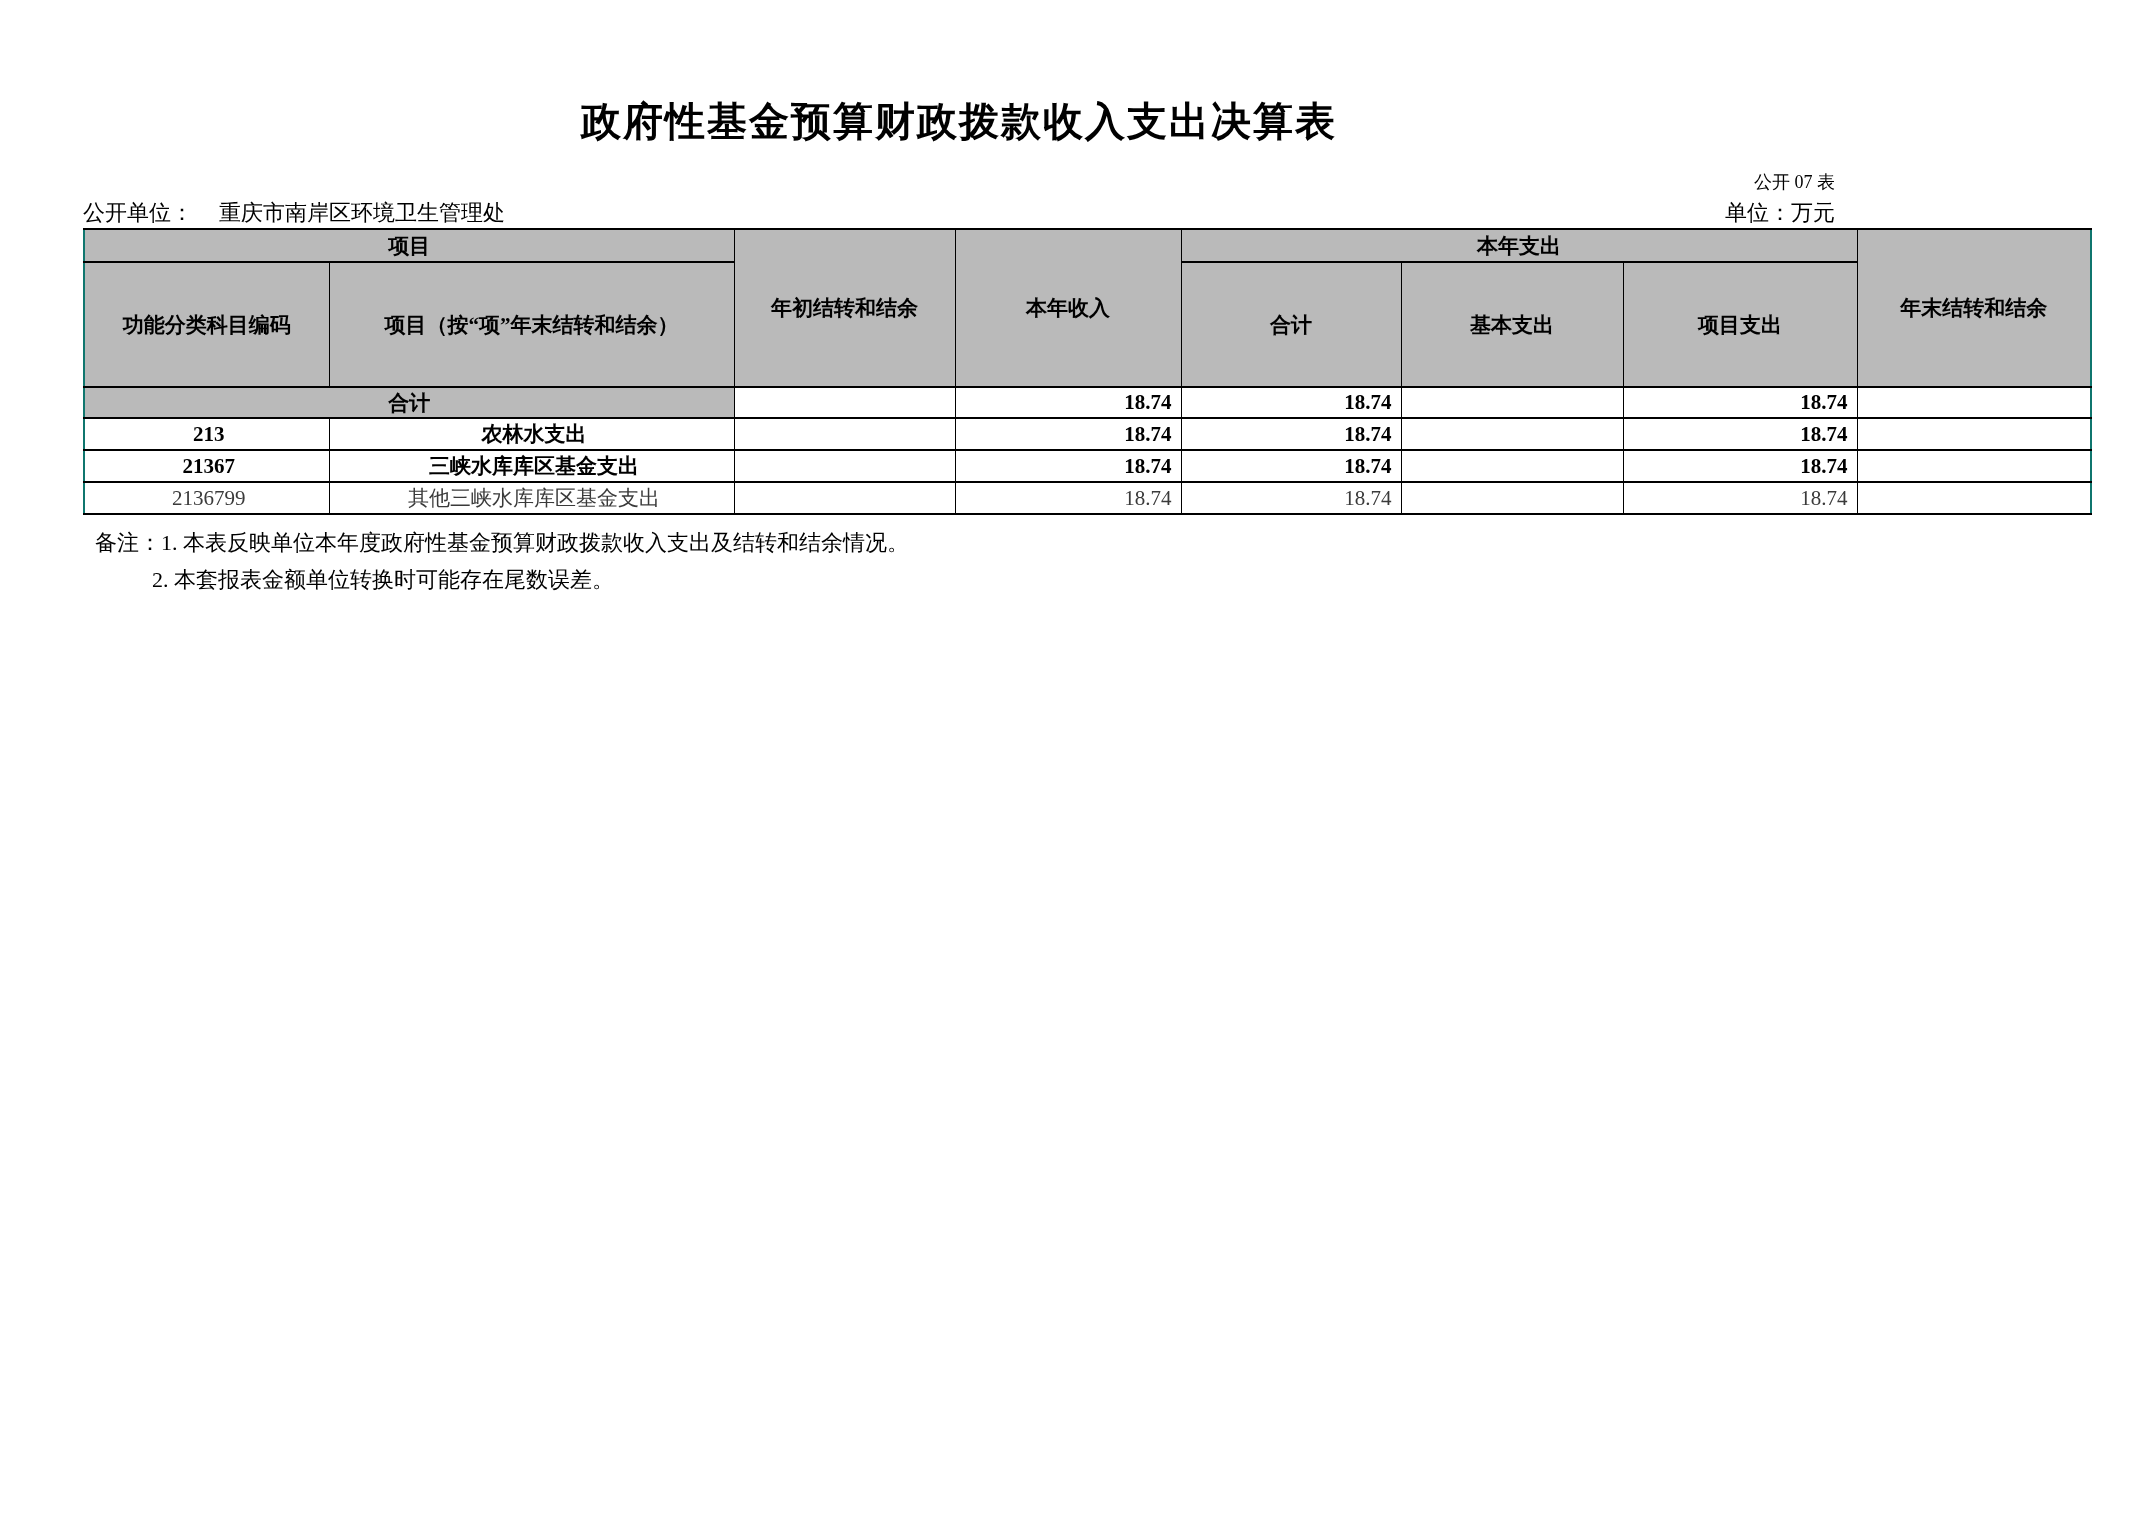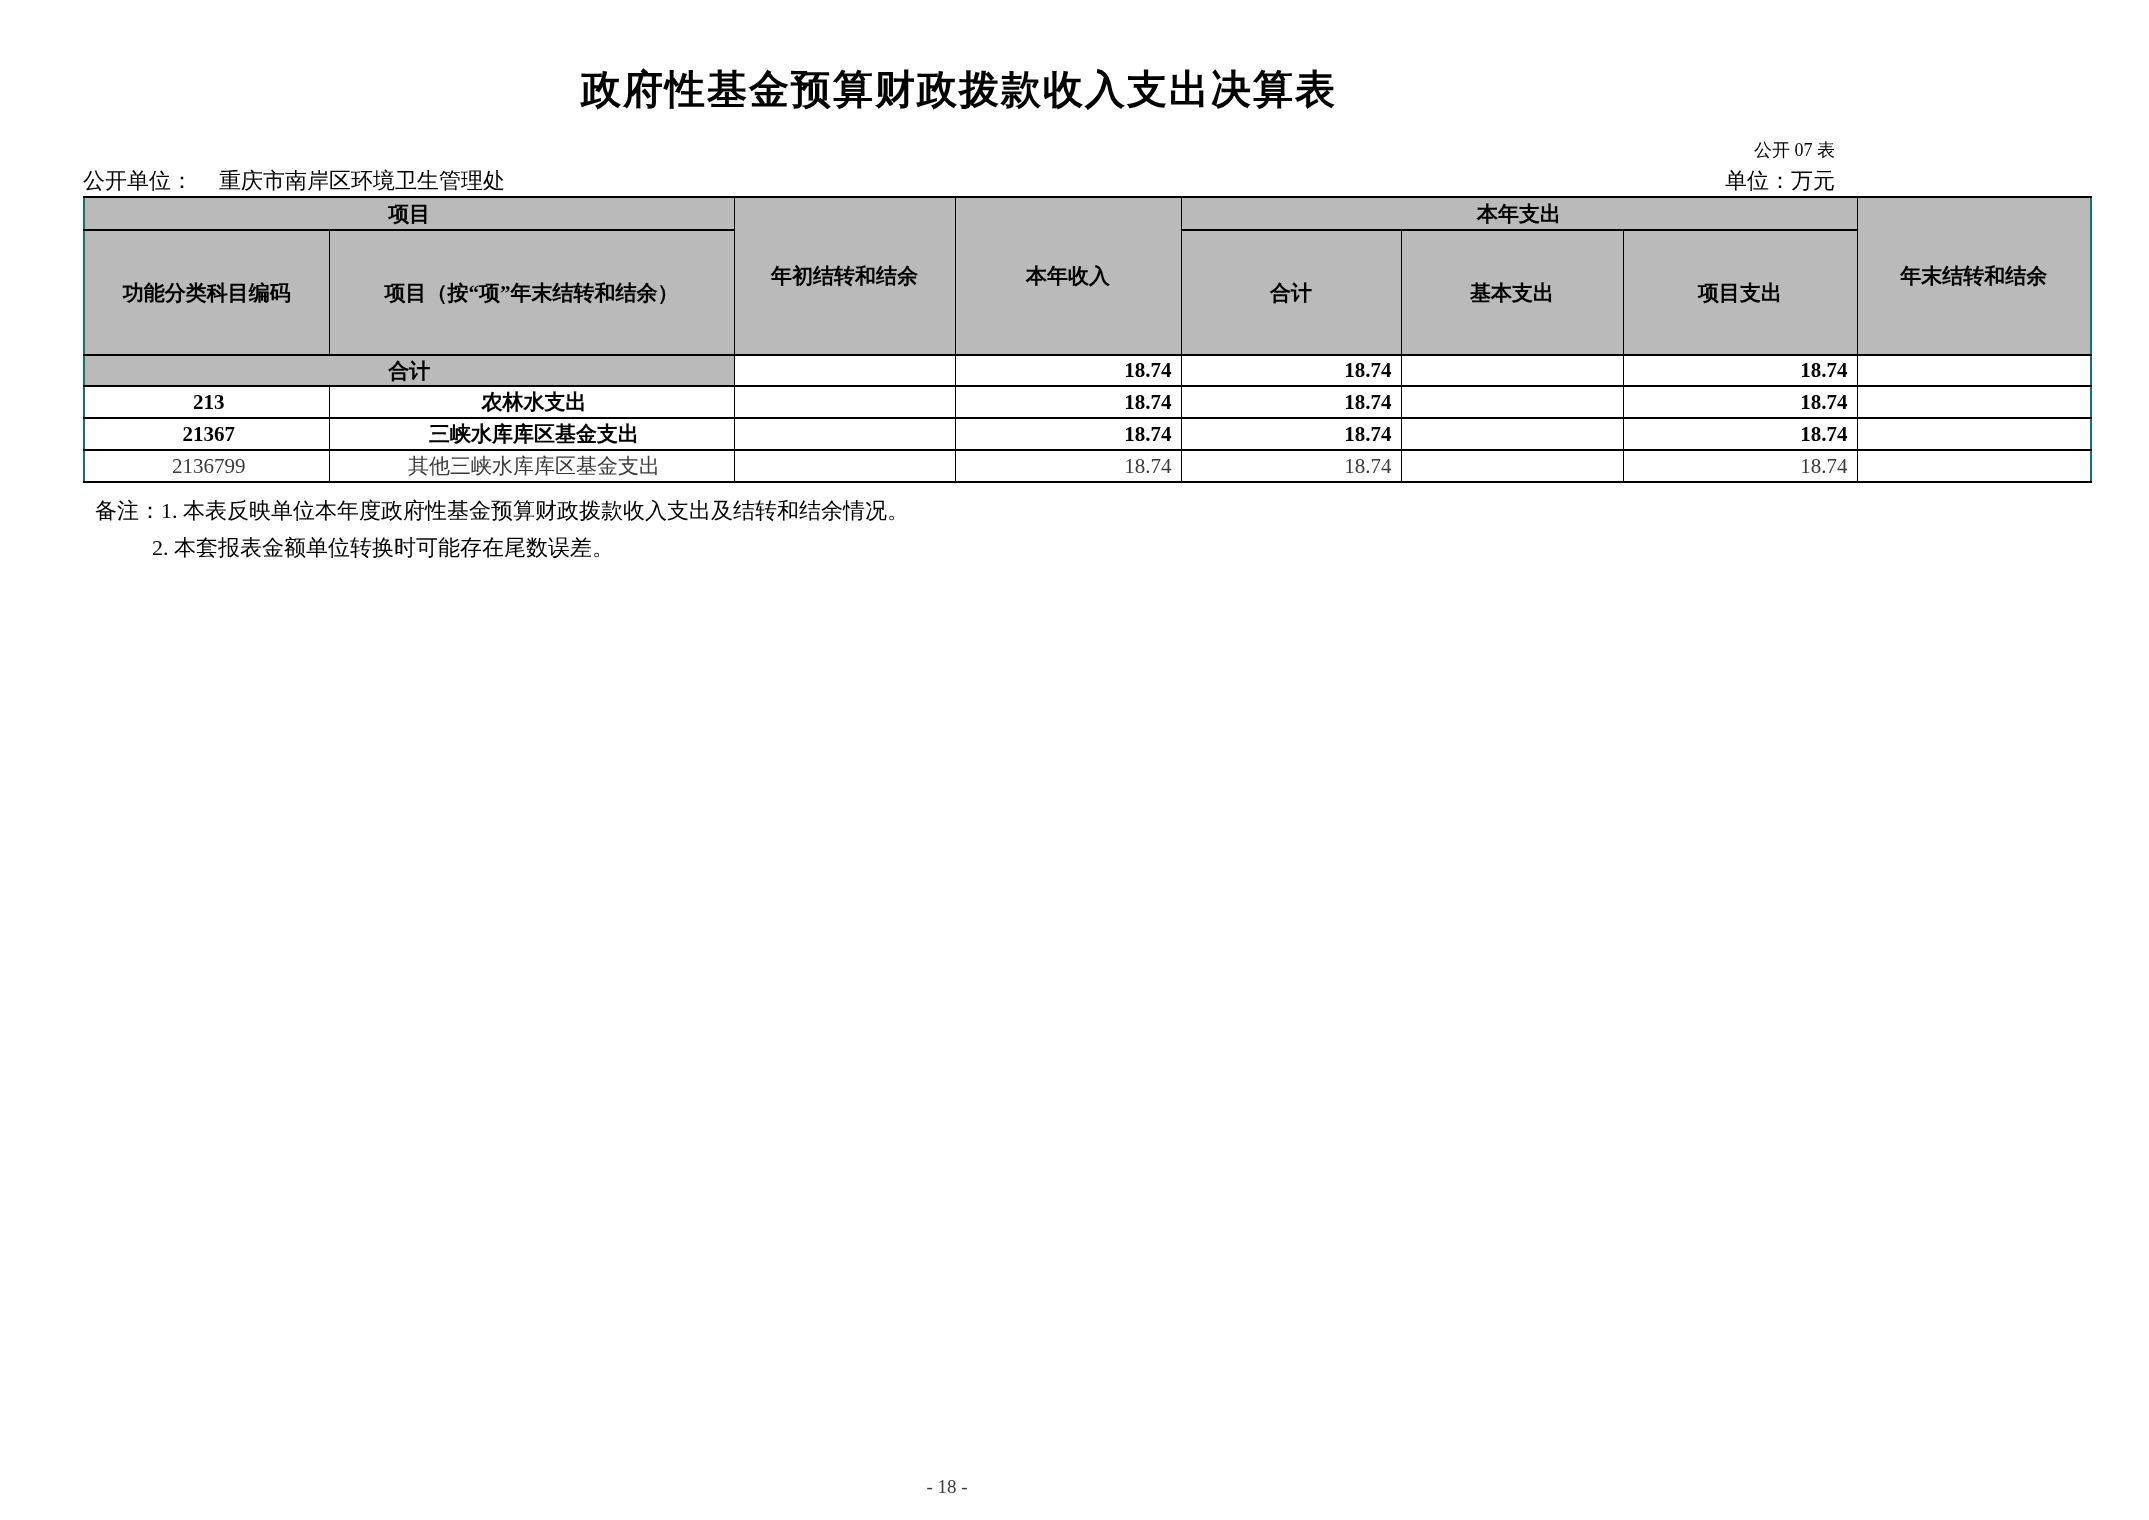--- a/index.html
+++ b/index.html
@@ -9,21 +9,21 @@
     background: #ffffff;
     font-family: "Liberation Serif", "DejaVu Serif", serif;
     color: #000000;
     position: relative;
     overflow: hidden;
   }
   .page {
     position: relative;
     width: 1894px;
     height: 1520px;
-    padding: 62px 59px 0 83px;
+    padding: 94px 59px 0 83px;
   }
   .doc-title {
     text-align: center;
     font-size: 40px;
     font-weight: bold;
     letter-spacing: 2px;
     margin-bottom: 18px;
   }
   .table-code-line {
     text-align: right;
@@ -172,15 +172,14 @@
       <td class="cell-num"></td>
     </tr>
   </tbody>
     </table>
 
   <div class="notes">
     <div class="note-line-1">备注：1. 本表反映单位本年度政府性基金预算财政拨款收入支出及结转和结余情况。</div>
     <div class="note-line-2">2. 本套报表金额单位转换时可能存在尾数误差。</div>
   </div>
 
-  <div class="page-footer">-  18  -</div>
 
 </div>
 
 </body></html>

